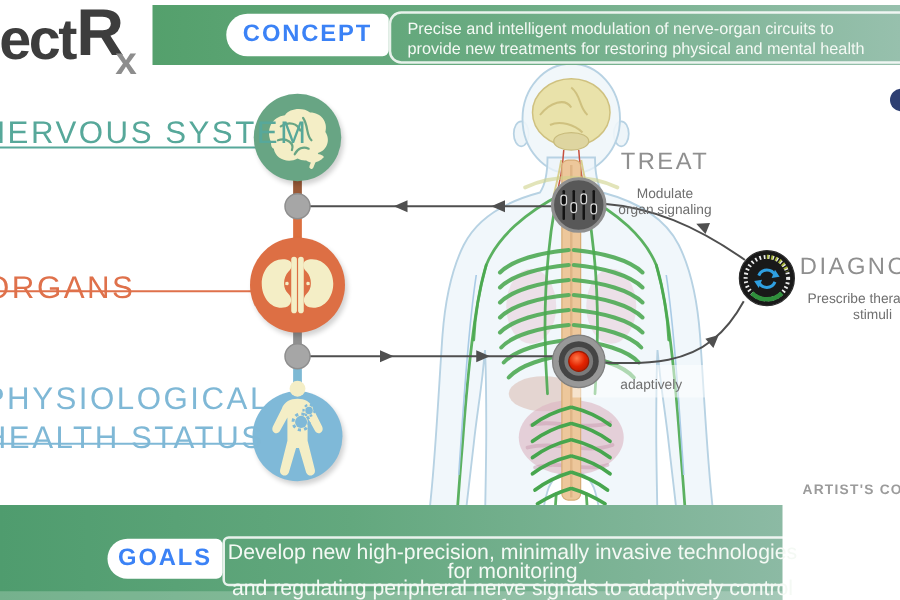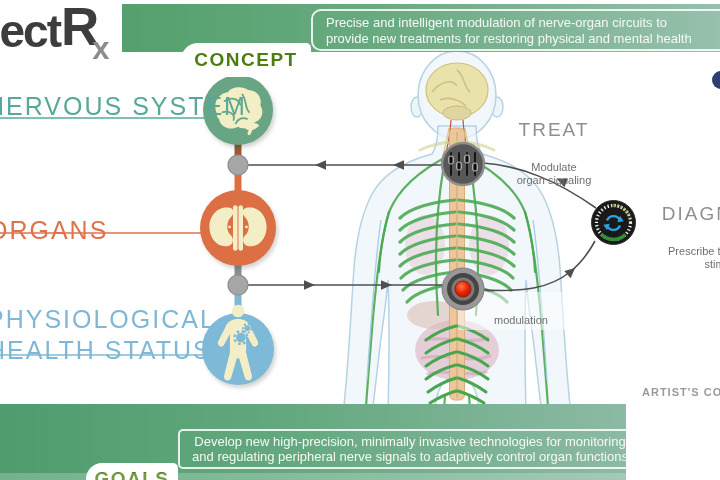--- a/index.html
+++ b/index.html
@@ -10,29 +10,29 @@
 
   
   .banner{position:absolute;z-index:3;}
   .top-banner{left:122px;top:4px;width:598px;height:48px;
     background:linear-gradient(90deg,#54a06c 0%,#6aab82 45%,#97c0ad 100%);}
   .goals-banner{left:0;top:404px;width:626px;height:76px;
     background:linear-gradient(90deg,#4f9c6e 0%,#63a87e 45%,#8cbaa4 100%);}
   .goals-banner::after{content:"";position:absolute;left:0;bottom:0;width:100%;height:7px;
     background:rgba(255,255,255,0.22);}
   .pill{position:absolute;background:#ffffff;display:flex;align-items:center;justify-content:center;
-    font-weight:bold;color:#4d7c0f;letter-spacing:1.5px;margin-top:32px;}
+    font-weight:bold;color:#3b82f6;letter-spacing:1.5px;}
   .concept-pill{left:59px;top:7px;width:130px;height:34px;border-radius:17px 5px 5px 17px;font-size:19px;}
   .goals-pill{left:86px;top:27px;width:92px;height:32px;border-radius:16px 5px 5px 16px;font-size:19px;}
   .banner-box{position:absolute;border:2px solid rgba(255,255,255,0.85);color:#f4f9f4;
     font-size:13px;line-height:15.5px;}
   .concept-box{left:189px;top:5px;width:508px;height:34px;border-radius:10px;
     padding:4px 0 0 13px;text-align:left;}
   .goals-box{left:178px;top:25px;width:460px;height:32px;border-radius:5px 12px 12px 5px;
-    padding:4px 0 0 0;text-align:center;font-size:13px;line-height:14.5px;}
+    padding:4px 0 0 0;text-align:center;font-size:17px;line-height:14.5px;}
 
   
   .logo{position:absolute;left:-40px;top:4px;z-index:3;display:flex;align-items:flex-start;}
   .logo-main{font-size:46px;font-weight:bold;color:#3d3d3d;letter-spacing:-2px;}
   .logo-R{font-size:53px;font-weight:bold;color:#3d3d3d;margin-left:1px;line-height:46px;}
   .logo-x{font-size:31px;font-weight:bold;color:#8d8d8d;position:relative;left:-7px;top:27px;}
 
   
   .sys-label{position:absolute;z-index:3;font-size:25px;letter-spacing:2px;white-space:nowrap;}
   .label-nervous{left:-14px;top:92px;color:#57a89a;}
@@ -47,23 +47,23 @@
   .circle-physio{left:202px;top:313px;width:72px;height:72px;background:#7fb9d8;overflow:visible;}
   .circle-physio svg{position:relative;top:-8px;}
 
   
   .action-icon{position:absolute;z-index:4;}
   .icon-treat{left:440px;top:141px;width:46px;height:46px;}
   .icon-record{left:441px;top:267px;width:44px;height:44px;}
   .icon-diagnose{left:590px;top:199px;width:47px;height:47px;}
 
   
-  .action-label{position:absolute;z-index:3;text-align:center;color:#8f8f8f;padding-left:22px;}
+  .action-label{position:absolute;z-index:3;text-align:center;color:#8f8f8f;}
   .action-title{font-size:19px;letter-spacing:2px;color:#8f8f8f;}
-  .action-desc{font-size:11px;line-height:13px;color:#6f6f6f;margin-top:20px;}
+  .action-desc{font-size:11px;line-height:13px;color:#6f6f6f;margin-top:8px;}
   .label-treat{left:476px;top:119px;width:112px;}
   .label-record{left:458px;top:292px;width:126px;background:rgba(255,255,255,0.5);padding:2px 0 3px 0;}
   .label-diagnose{left:600px;top:203px;width:196px;}
 
   .artists-note{position:absolute;left:642px;top:386px;width:220px;z-index:3;
     font-size:11px;font-weight:bold;letter-spacing:1px;color:#9b9b9b;white-space:nowrap;}
 
   .edge-dot{position:absolute;left:712px;top:71px;width:18px;height:18px;border-radius:50%;
     background:#2e3f72;z-index:3;}
 </style>
@@ -296,21 +296,21 @@
   <div class="action-label label-treat">
     <div class="action-title">TREAT</div>
     <div class="action-desc">
       <div>Modulate</div>
       <div>organ signaling</div>
     </div>
   </div>
 
   <div class="action-label label-record">
     <div class="action-desc">
-      <div>modulation</div>
+      <div>adaptively</div>
     </div>
   </div>
 
   <div class="action-label label-diagnose">
     <div class="action-title">DIAGNOSE</div>
     <div class="action-desc">
       <div>Prescribe therapeutic</div>
       <div>stimuli</div>
     </div>
   </div>

